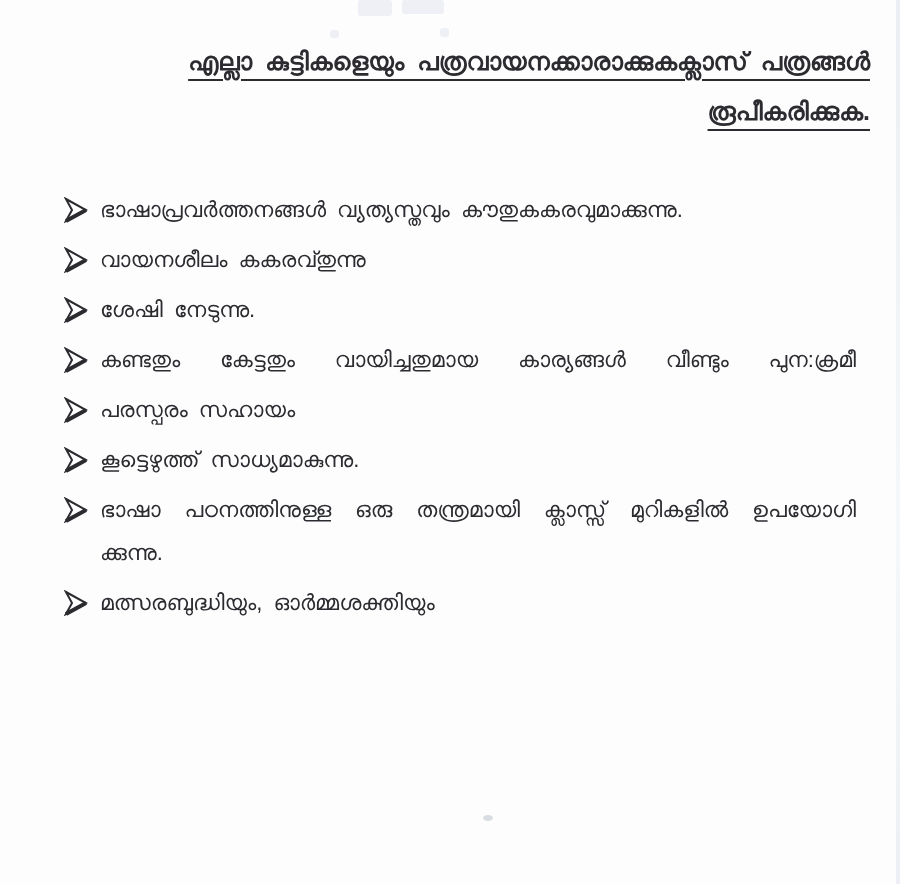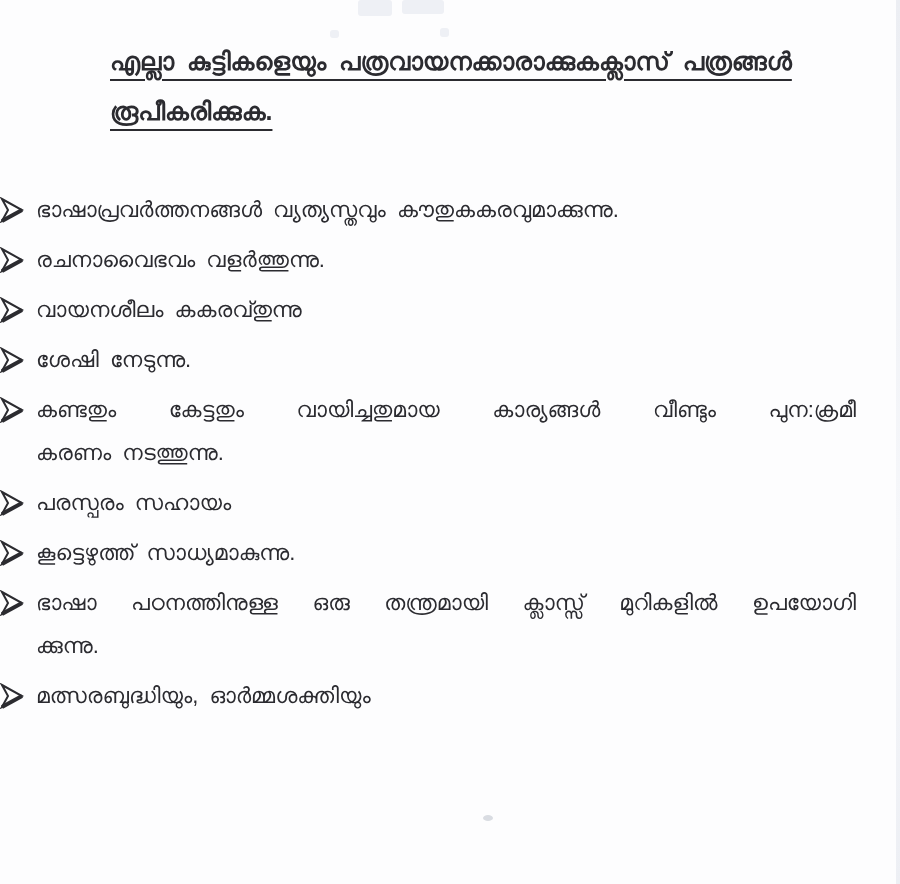--- a/index.html
+++ b/index.html
@@ -23,21 +23,21 @@
   .artifact.a2 { left: 402px; top: 0; width: 42px; height: 14px; }
   .artifact.a3 { left: 330px; top: 30px; width: 9px; height: 8px; }
   .artifact.a4 { left: 440px; top: 28px; width: 9px; height: 9px; }
   .artifact.dot { left: 483px; top: 815px; width: 10px; height: 6px; background: #d9dce2; border-radius: 50%; }
   .edge-shadow {
     position: absolute; right: 0; top: 0; width: 4px; height: 884px;
     background: linear-gradient(to bottom, #eceef3, #f6f7fa 60%, #edeff4);
   }
   .title-block {
     margin: 0 30px 12px 110px;
-    text-align: left;
+    text-align: right;
     font-size: 25px;
     font-weight: bold;
     line-height: 34px;
   }
   .t-line {
     display: inline-block;
     text-decoration: underline;
     text-decoration-thickness: 2px;
     text-underline-offset: 9px;
     word-spacing: 6px;
@@ -45,20 +45,21 @@
   .t-line2 { margin-top: 16px; }
   .section-heading {
     margin: 54px 0 0 80px;
     font-size: 25px;
     font-weight: 600;
     letter-spacing: 0.3px;
   }
   ul.goals {
     list-style: none;
     margin-top: 60px;
+    padding-left: 64px;
     padding-right: 44px;
   }
   li.goal {
     display: flex;
     align-items: flex-start;
     gap: 12px;
     margin-bottom: 7px;
   }
   .bullet {
     flex: 0 0 24px;
@@ -106,31 +107,20 @@
         <svg width="24" height="26" viewBox="0 0 24 26">
             <path d="M2 2 L22 13 L2 24 L8 13 Z" fill="#ffffff" stroke="#2b2b30" stroke-width="2" stroke-linejoin="miter"></path>
             <path d="M2 24 L22 13" stroke="#2b2b30" stroke-width="4"></path>
           </svg>
       </span>
       <div class="lines">
         <div class="line">ഭാഷാപ്രവർത്തനങ്ങൾ വ്യത്യസ്തവും കൗതുകകരവുമാക്കുന്നു.</div>
       </div>
     </li>
 
-    <li class="goal">
-      <span class="bullet">
-        <svg width="24" height="26" viewBox="0 0 24 26">
-            <path d="M2 2 L22 13 L2 24 L8 13 Z" fill="#ffffff" stroke="#2b2b30" stroke-width="2" stroke-linejoin="miter"></path>
-            <path d="M2 24 L22 13" stroke="#2b2b30" stroke-width="4"></path>
-          </svg>
-      </span>
-      <div class="lines">
-        <div class="line">രചനാവൈഭവം വളർത്തുന്നു.</div>
-      </div>
-    </li>
 
     <li class="goal">
       <span class="bullet">
         <svg width="24" height="26" viewBox="0 0 24 26">
             <path d="M2 2 L22 13 L2 24 L8 13 Z" fill="#ffffff" stroke="#2b2b30" stroke-width="2" stroke-linejoin="miter"></path>
             <path d="M2 24 L22 13" stroke="#2b2b30" stroke-width="4"></path>
           </svg>
       </span>
       <div class="lines">
         <div class="line">വായനശീലം കകരവ്തുന്നു</div>
@@ -151,21 +141,20 @@
 
     <li class="goal">
       <span class="bullet">
         <svg width="24" height="26" viewBox="0 0 24 26">
             <path d="M2 2 L22 13 L2 24 L8 13 Z" fill="#ffffff" stroke="#2b2b30" stroke-width="2" stroke-linejoin="miter"></path>
             <path d="M2 24 L22 13" stroke="#2b2b30" stroke-width="4"></path>
           </svg>
       </span>
       <div class="lines">
         <div class="line just">കണ്ടതും കേട്ടതും വായിച്ചതുമായ കാര്യങ്ങൾ വീണ്ടും പുന:ക്രമീ</div>
-        <div class="line">കരണം നടത്തുന്നു.</div>
       </div>
     </li>
 
     <li class="goal">
       <span class="bullet">
         <svg width="24" height="26" viewBox="0 0 24 26">
             <path d="M2 2 L22 13 L2 24 L8 13 Z" fill="#ffffff" stroke="#2b2b30" stroke-width="2" stroke-linejoin="miter"></path>
             <path d="M2 24 L22 13" stroke="#2b2b30" stroke-width="4"></path>
           </svg>
       </span>

